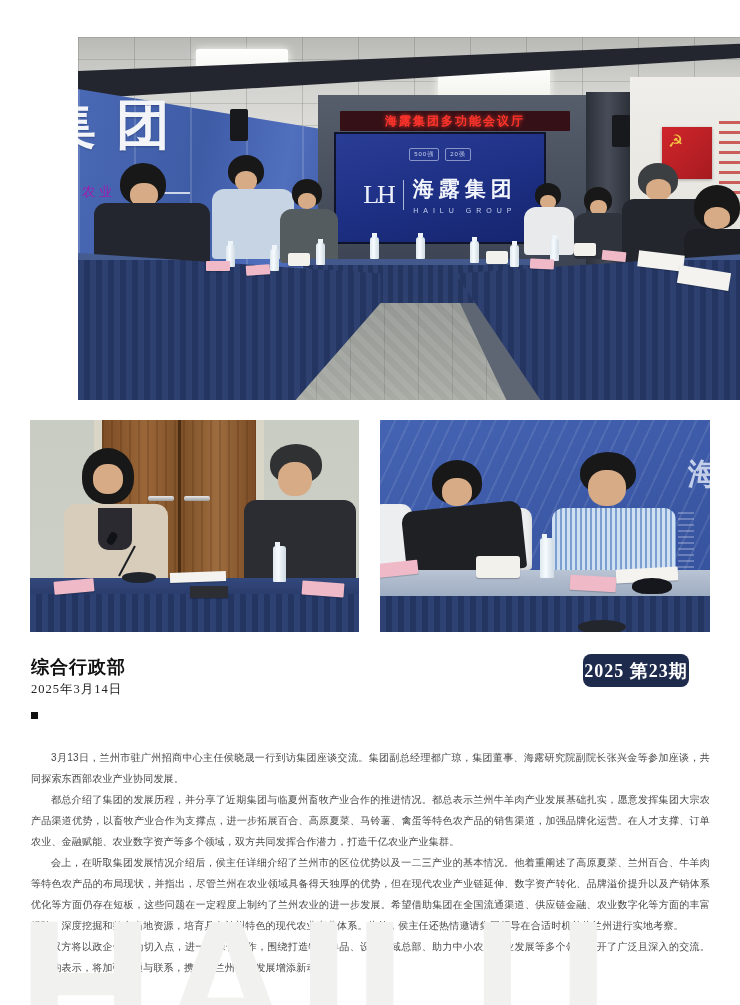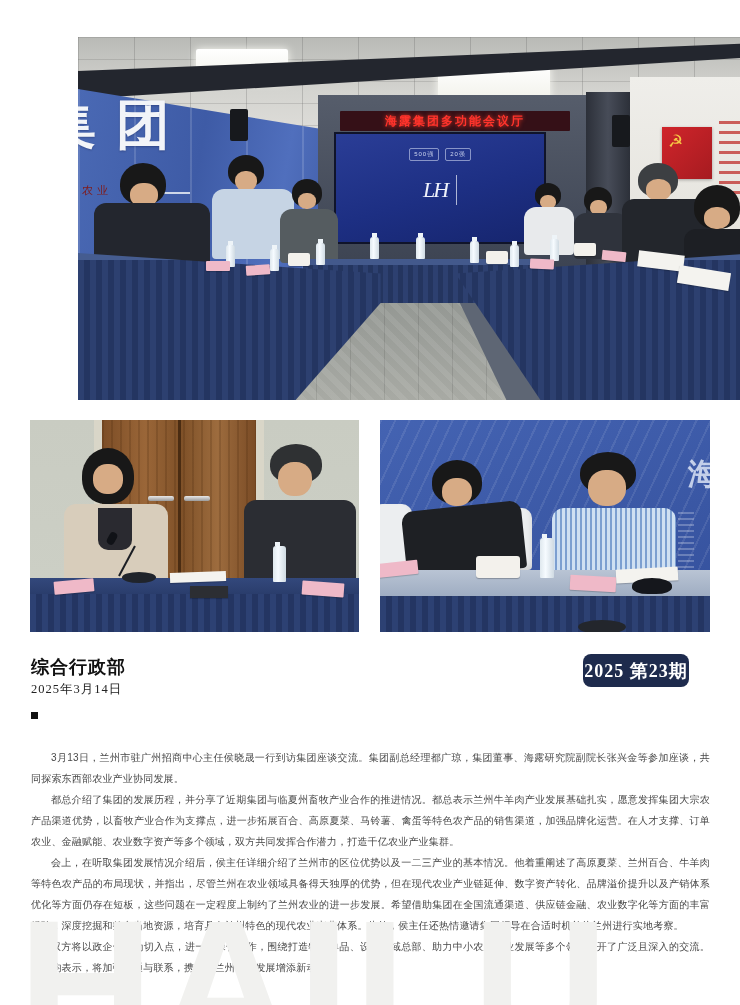--- a/index.html
+++ b/index.html
@@ -26,34 +26,34 @@
     background:#23262e; clip-path:polygon(0 34%, 100% 6%, 100% 20%, 0 62%); }
   .wall-left { position:absolute; left:0; top:52px; width:262px; height:196px;
     background:
       repeating-linear-gradient(90deg, rgba(255,255,255,.14) 0 2px, transparent 2px 56px),
       linear-gradient(100deg,#4a69b4 0%,#3e5ba6 45%,#506fbd 75%,#3d59a2 100%);
     clip-path:polygon(0 0, 100% 22%, 100% 100%, 0 100%);
   }
   .wall-big-text { position:absolute; left:-36px; top:52px; color:#f2f4f8;
     font-size:54px; font-weight:bold; letter-spacing:20px; font-family:"Liberation Sans",sans-serif;
     text-shadow:0 1px 2px rgba(0,0,40,.25); }
-  .wall-small-text { position:absolute; left:4px; top:146px; color:#7f1d1d; font-size:11px; letter-spacing:4px; }
+  .wall-small-text { position:absolute; left:4px; top:146px; color:#a21caf; font-size:13px; letter-spacing:4px; }
   .wall-small-line { position:absolute; left:52px; top:155px; width:60px; height:2px; background:#e8ecf5; opacity:.85; }
   .backwall { position:absolute; left:240px; top:58px; width:320px; height:190px; background:linear-gradient(180deg,#565d6b,#3a4150); }
   .led-strip { position:absolute; left:262px; top:74px; width:230px; height:20px;
     background:#351017; display:flex; align-items:center; justify-content:center; border-radius:1px; }
   .led-text { color:#ff332c; font-size:12px; font-weight:bold; letter-spacing:2px;
     text-shadow:0 0 4px rgba(255,60,40,.9); white-space:nowrap; }
   .screen { position:absolute; left:258px; top:97px; width:208px; height:108px;
     background:linear-gradient(165deg,#2a3d96 0%,#1d2f83 55%,#16256e 100%);
     box-shadow:0 0 0 2px #10142a; display:flex; flex-direction:column; align-items:center; }
   .screen-badges { margin-top:14px; display:flex; gap:6px; }
   .screen-badge { color:#cdd6f0; font-size:6px; border:1px solid rgba(205,214,240,.6); border-radius:2px; padding:1px 4px; letter-spacing:1px; }
   .screen-logo-row { margin-top:14px; display:flex; align-items:center; gap:9px; }
-  .monogram { color:#eef1fa; font-family:"Liberation Serif",serif; font-style:italic; font-size:22px; letter-spacing:-2px; }
+  .monogram { color:#eef1fa; font-family:"Liberation Serif",serif; font-size:26px; letter-spacing:-2px; }
   .logo-divider { width:1px; height:30px; background:rgba(238,241,250,.7); }
   .logo-cn { color:#f2f4fb; font-family:"Liberation Serif",serif; font-size:21px; font-weight:bold; letter-spacing:5px; white-space:nowrap; }
   .logo-en { color:#c8d2ee; font-size:7px; letter-spacing:5px; margin-top:4px; }
   .column-dark { position:absolute; left:508px; top:55px; width:44px; height:180px; background:linear-gradient(90deg,#2c3039,#474c58 50%,#2c3039); }
   .wall-right { position:absolute; left:552px; top:40px; width:128px; height:200px; background:linear-gradient(180deg,#efeeea,#e3e1da); }
   .flag-panel { position:absolute; left:584px; top:90px; width:50px; height:52px;
     background:linear-gradient(135deg,#d0252b,#a61b20); box-shadow:0 1px 3px rgba(0,0,0,.3); }
   .flag-emblem { position:absolute; left:6px; top:4px; color:#f6c744; font-size:17px; }
   .red-lines { position:absolute; left:641px; top:84px; width:39px; height:74px;
     background:repeating-linear-gradient(180deg,#c23a36 0 3px, transparent 3px 10px);
@@ -165,20 +165,24 @@
       <span class="led-text">海露集团多功能会议厅</span>
     </div>
     <div class="screen">
       <div class="screen-badges">
         <span class="screen-badge">500强</span>
         <span class="screen-badge">20强</span>
       </div>
       <div class="screen-logo-row">
         <span class="monogram">LH</span>
         <span class="logo-divider"></span>
+        <span style="display:flex;flex-direction:column;align-items:center;">
+          <span class="logo-cn">海露集团</span>
+          <span class="logo-en">HAILU GROUP</span>
+        </span>
       </div>
     </div>
 
     <div class="floorband"></div>
     <div class="carpet"></div>
 
     <div class="person">
       <div class="p-hair" style="left:42px; top:126px; width:46px; height:42px;"></div>
       <div class="p-face" style="left:52px; top:146px; width:28px; height:24px;"></div>
       <div class="p-body" style="left:16px; top:166px; width:116px; height:76px; background:#23262e;"></div>

